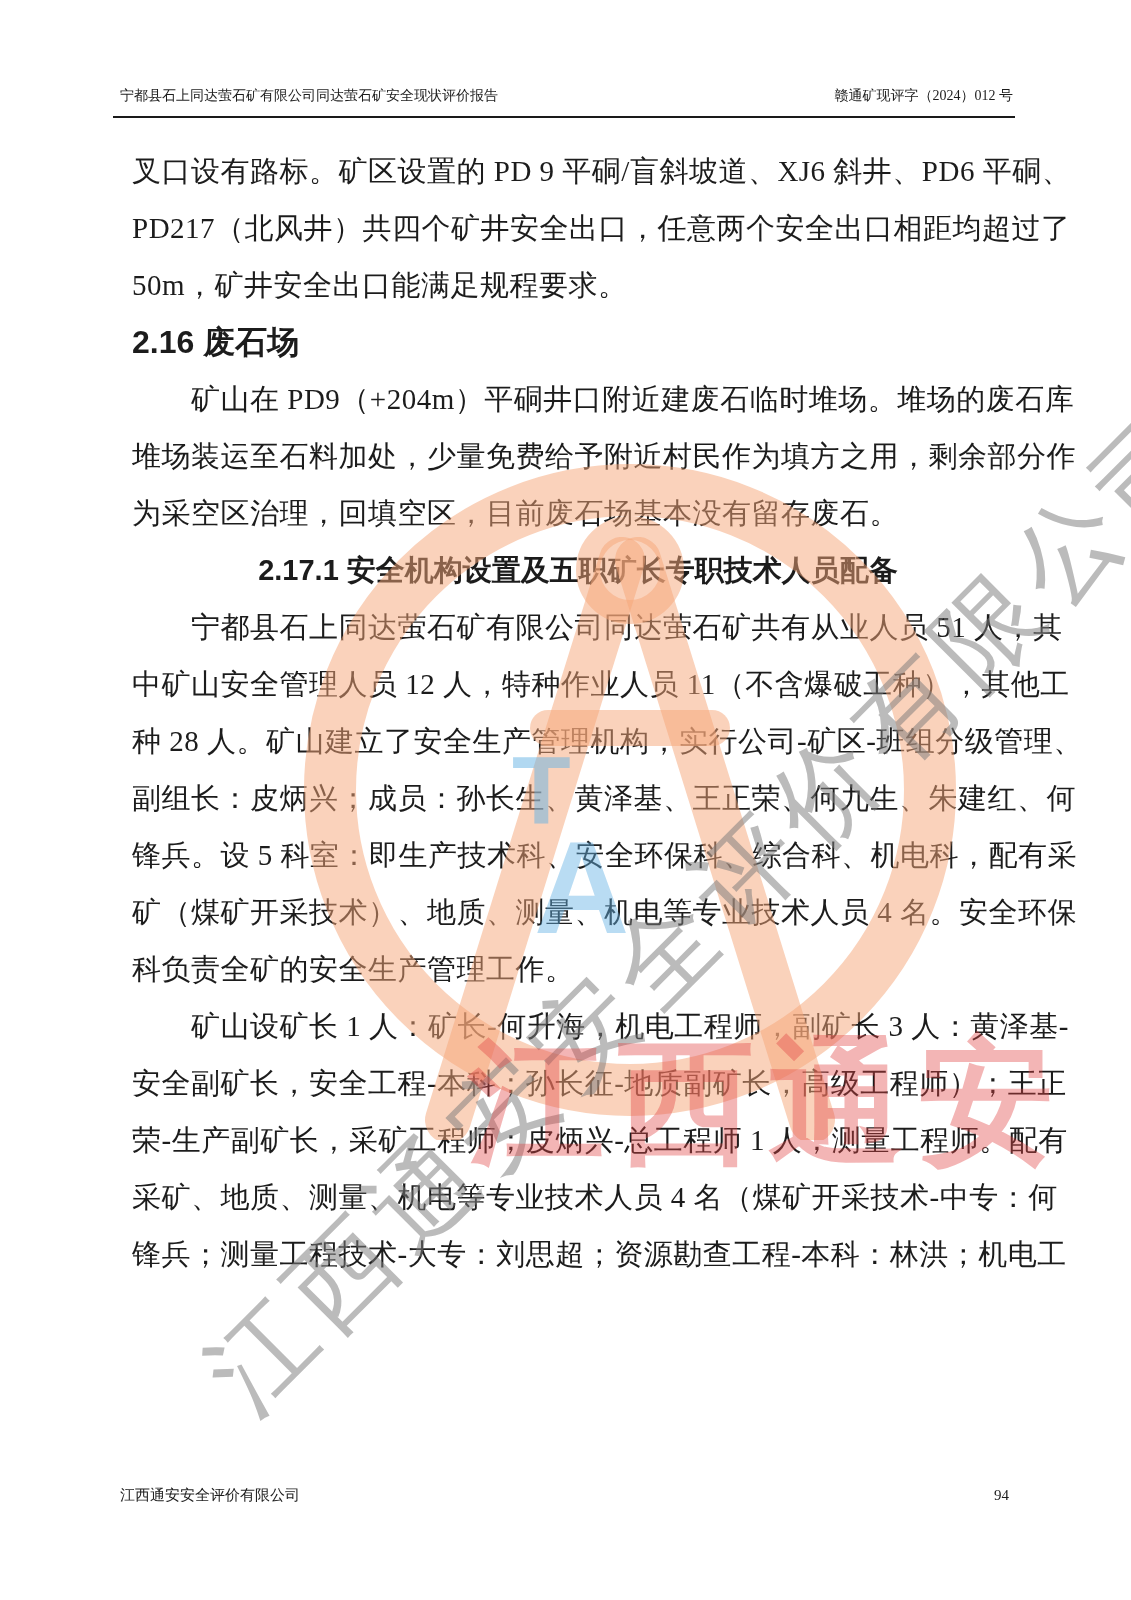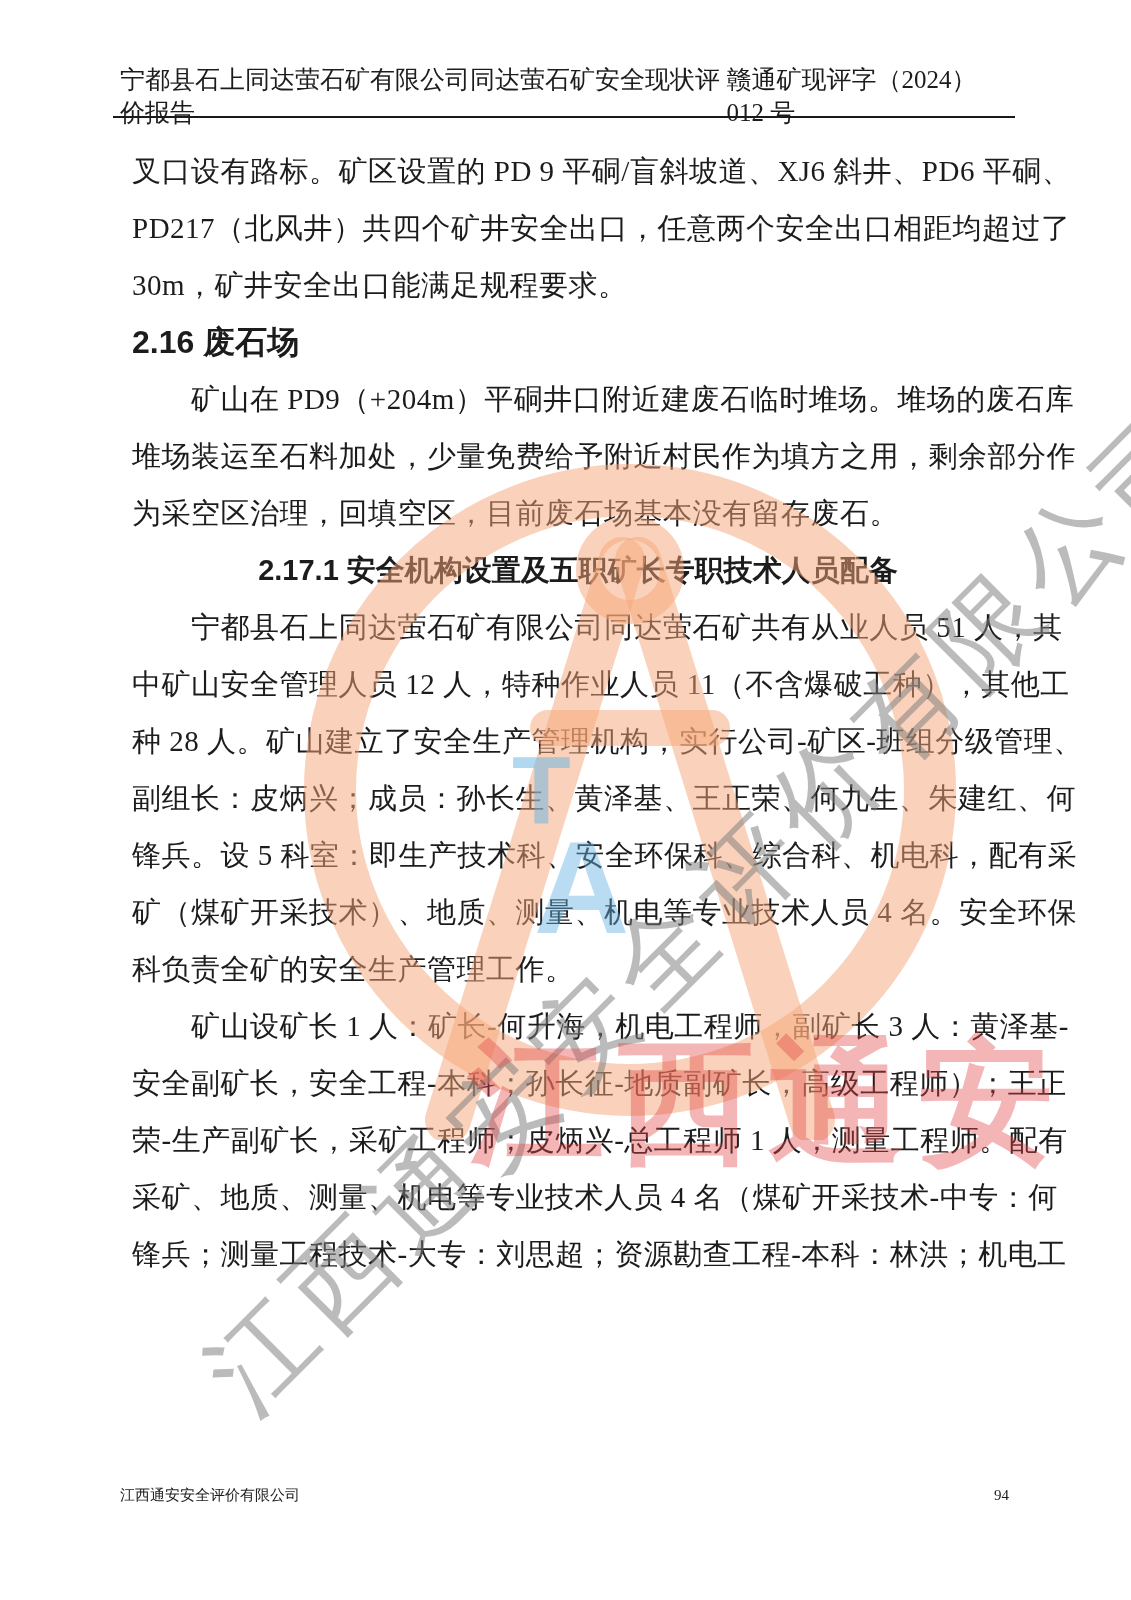--- a/index.html
+++ b/index.html
@@ -4,21 +4,21 @@
 <style>
   html,body{margin:0;padding:0;}
   body{
     width:1131px;height:1600px;position:relative;overflow:hidden;
     background:#ffffff;
     font-family:"Liberation Serif","DejaVu Serif",serif;
     color:#1c1c1c;
   }
   
   .header{position:absolute;left:120px;right:118px;top:82px;height:28px;
-    font-size:25px;display:flex;justify-content:space-between;align-items:center;}
+    font-size:14px;display:flex;justify-content:space-between;align-items:center;}
   .header-rule{position:absolute;left:113px;right:116px;top:116px;height:0;
     border-top:2.5px solid #1a1a1a;}
   
   .body-text{position:absolute;left:120px;top:143px;width:892px;margin-left:12px;}
   .line{height:57px;line-height:57px;font-size:29px;white-space:nowrap;
     letter-spacing:0.5px;}
   .heading-1{height:57px;line-height:57px;font-size:32px;font-weight:bold;
     font-family:"Liberation Sans","DejaVu Sans",sans-serif;white-space:nowrap;}
   .heading-2{height:57px;line-height:57px;font-size:29px;font-weight:bold;
     font-family:"Liberation Sans","DejaVu Sans",sans-serif;white-space:nowrap;text-align:center;}
@@ -63,21 +63,21 @@
 
   <div class="header">
     <span>宁都县石上同达萤石矿有限公司同达萤石矿安全现状评价报告</span>
     <span>赣通矿现评字（2024）012 号</span>
   </div>
   <div class="header-rule"></div>
 
   <div class="body-text" id="body-text">
       <div class="line">叉口设有路标。矿区设置的 PD 9 平硐/盲斜坡道、XJ6 斜井、PD6 平硐、</div>
       <div class="line">PD217（北风井）共四个矿井安全出口，任意两个安全出口相距均超过了</div>
-      <div class="line">30m，矿井安全出口能满足规程要求。</div>
+      <div class="line">50m，矿井安全出口能满足规程要求。</div>
       <div class="heading-1">2.16 废石场</div>
       <div class="line">　　矿山在 PD9（+204m）平硐井口附近建废石临时堆场。堆场的废石库</div>
       <div class="line">堆场装运至石料加处，少量免费给予附近村民作为填方之用，剩余部分作</div>
       <div class="line">为采空区治理，回填空区，目前废石场基本没有留存废石。</div>
       <div class="heading-2">2.17.1 安全机构设置及五职矿长专职技术人员配备</div>
       <div class="line">　　宁都县石上同达萤石矿有限公司同达萤石矿共有从业人员 51 人，其</div>
       <div class="line">中矿山安全管理人员 12 人，特种作业人员 11（不含爆破工种），其他工</div>
       <div class="line">种 28 人。矿山建立了安全生产管理机构，实行公司-矿区-班组分级管理、</div>
       <div class="line">副组长：皮炳兴；成员：孙长生、黄泽基、王正荣、何九生、朱建红、何</div>
       <div class="line">锋兵。设 5 科室：即生产技术科、安全环保科、综合科、机电科，配有采</div>

